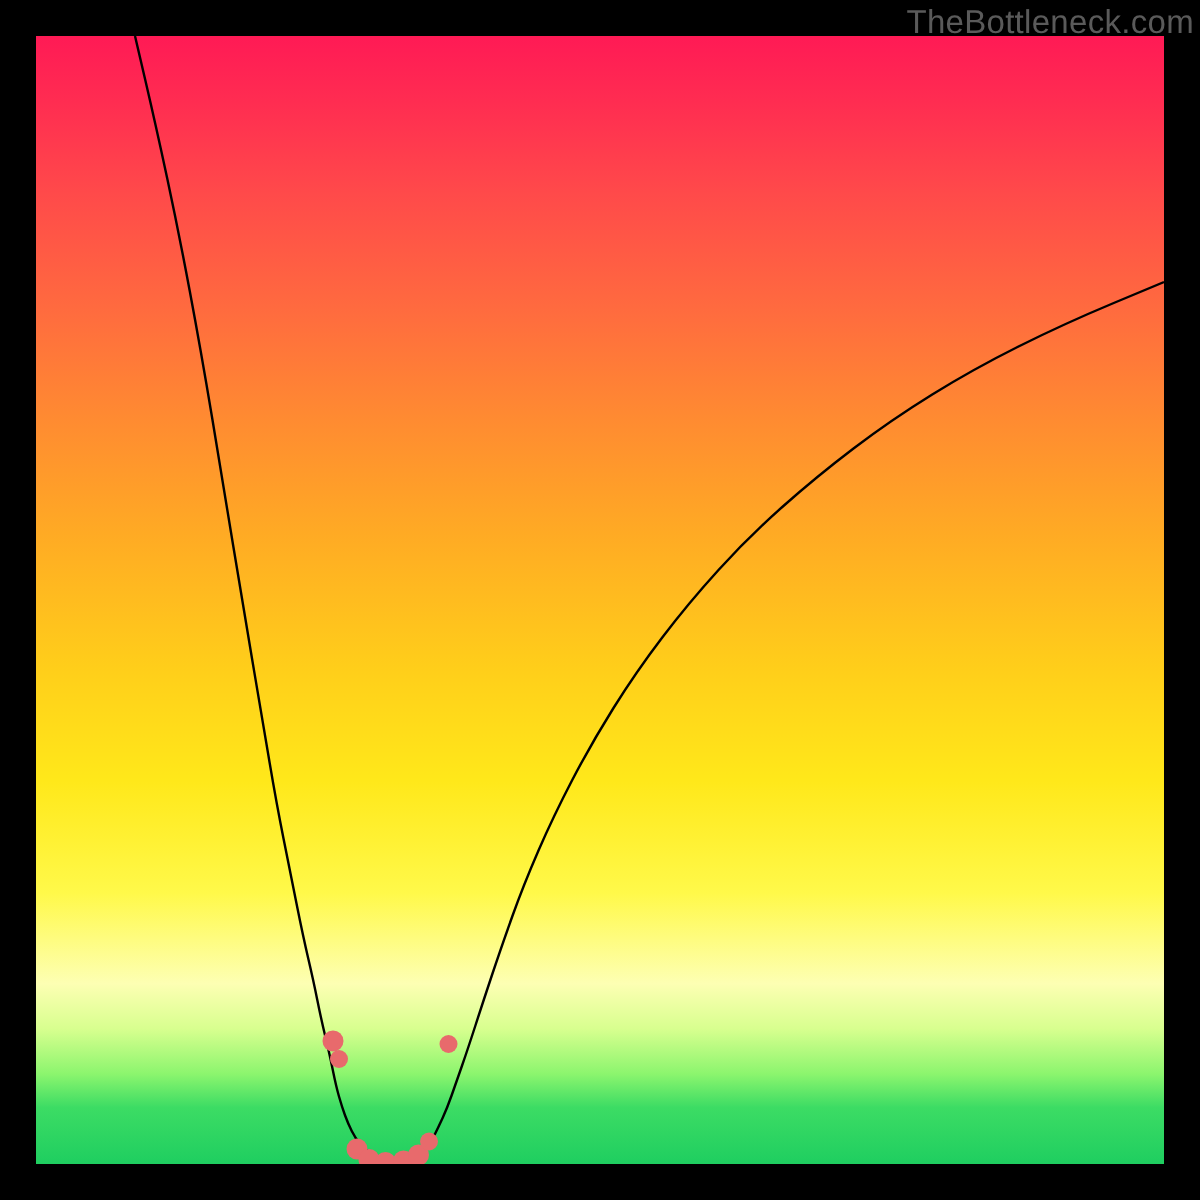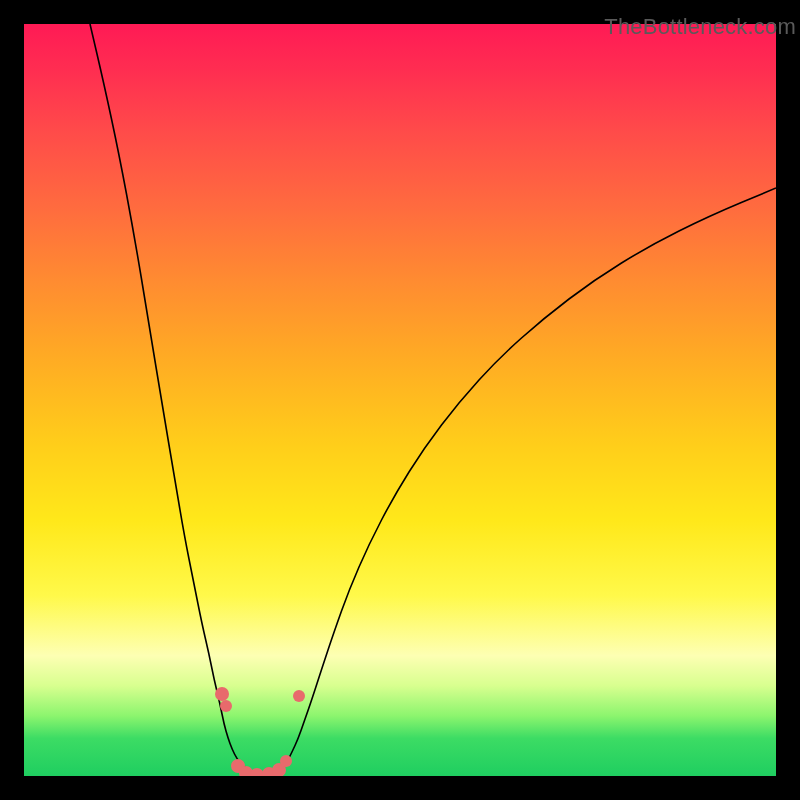--- a/index.html
+++ b/index.html
@@ -35,21 +35,21 @@
       #fff94a 76%,
       #fdffb3 84%,
       #d8ff8f 88%,
       #8cf56e 92%,
       #3cdc64 95%,
       #1fce60 100%
     );
   }
   .watermark {
     position: absolute;
-    top: 14px;
+    top: 2px;
     right: 4px;
     font-size: 22px;
     font-weight: 500;
     color: #5a5a5a;
     letter-spacing: 0.2px;
     user-select: none;
   }
   svg.overlay {
     position: absolute;
     inset: 0;

